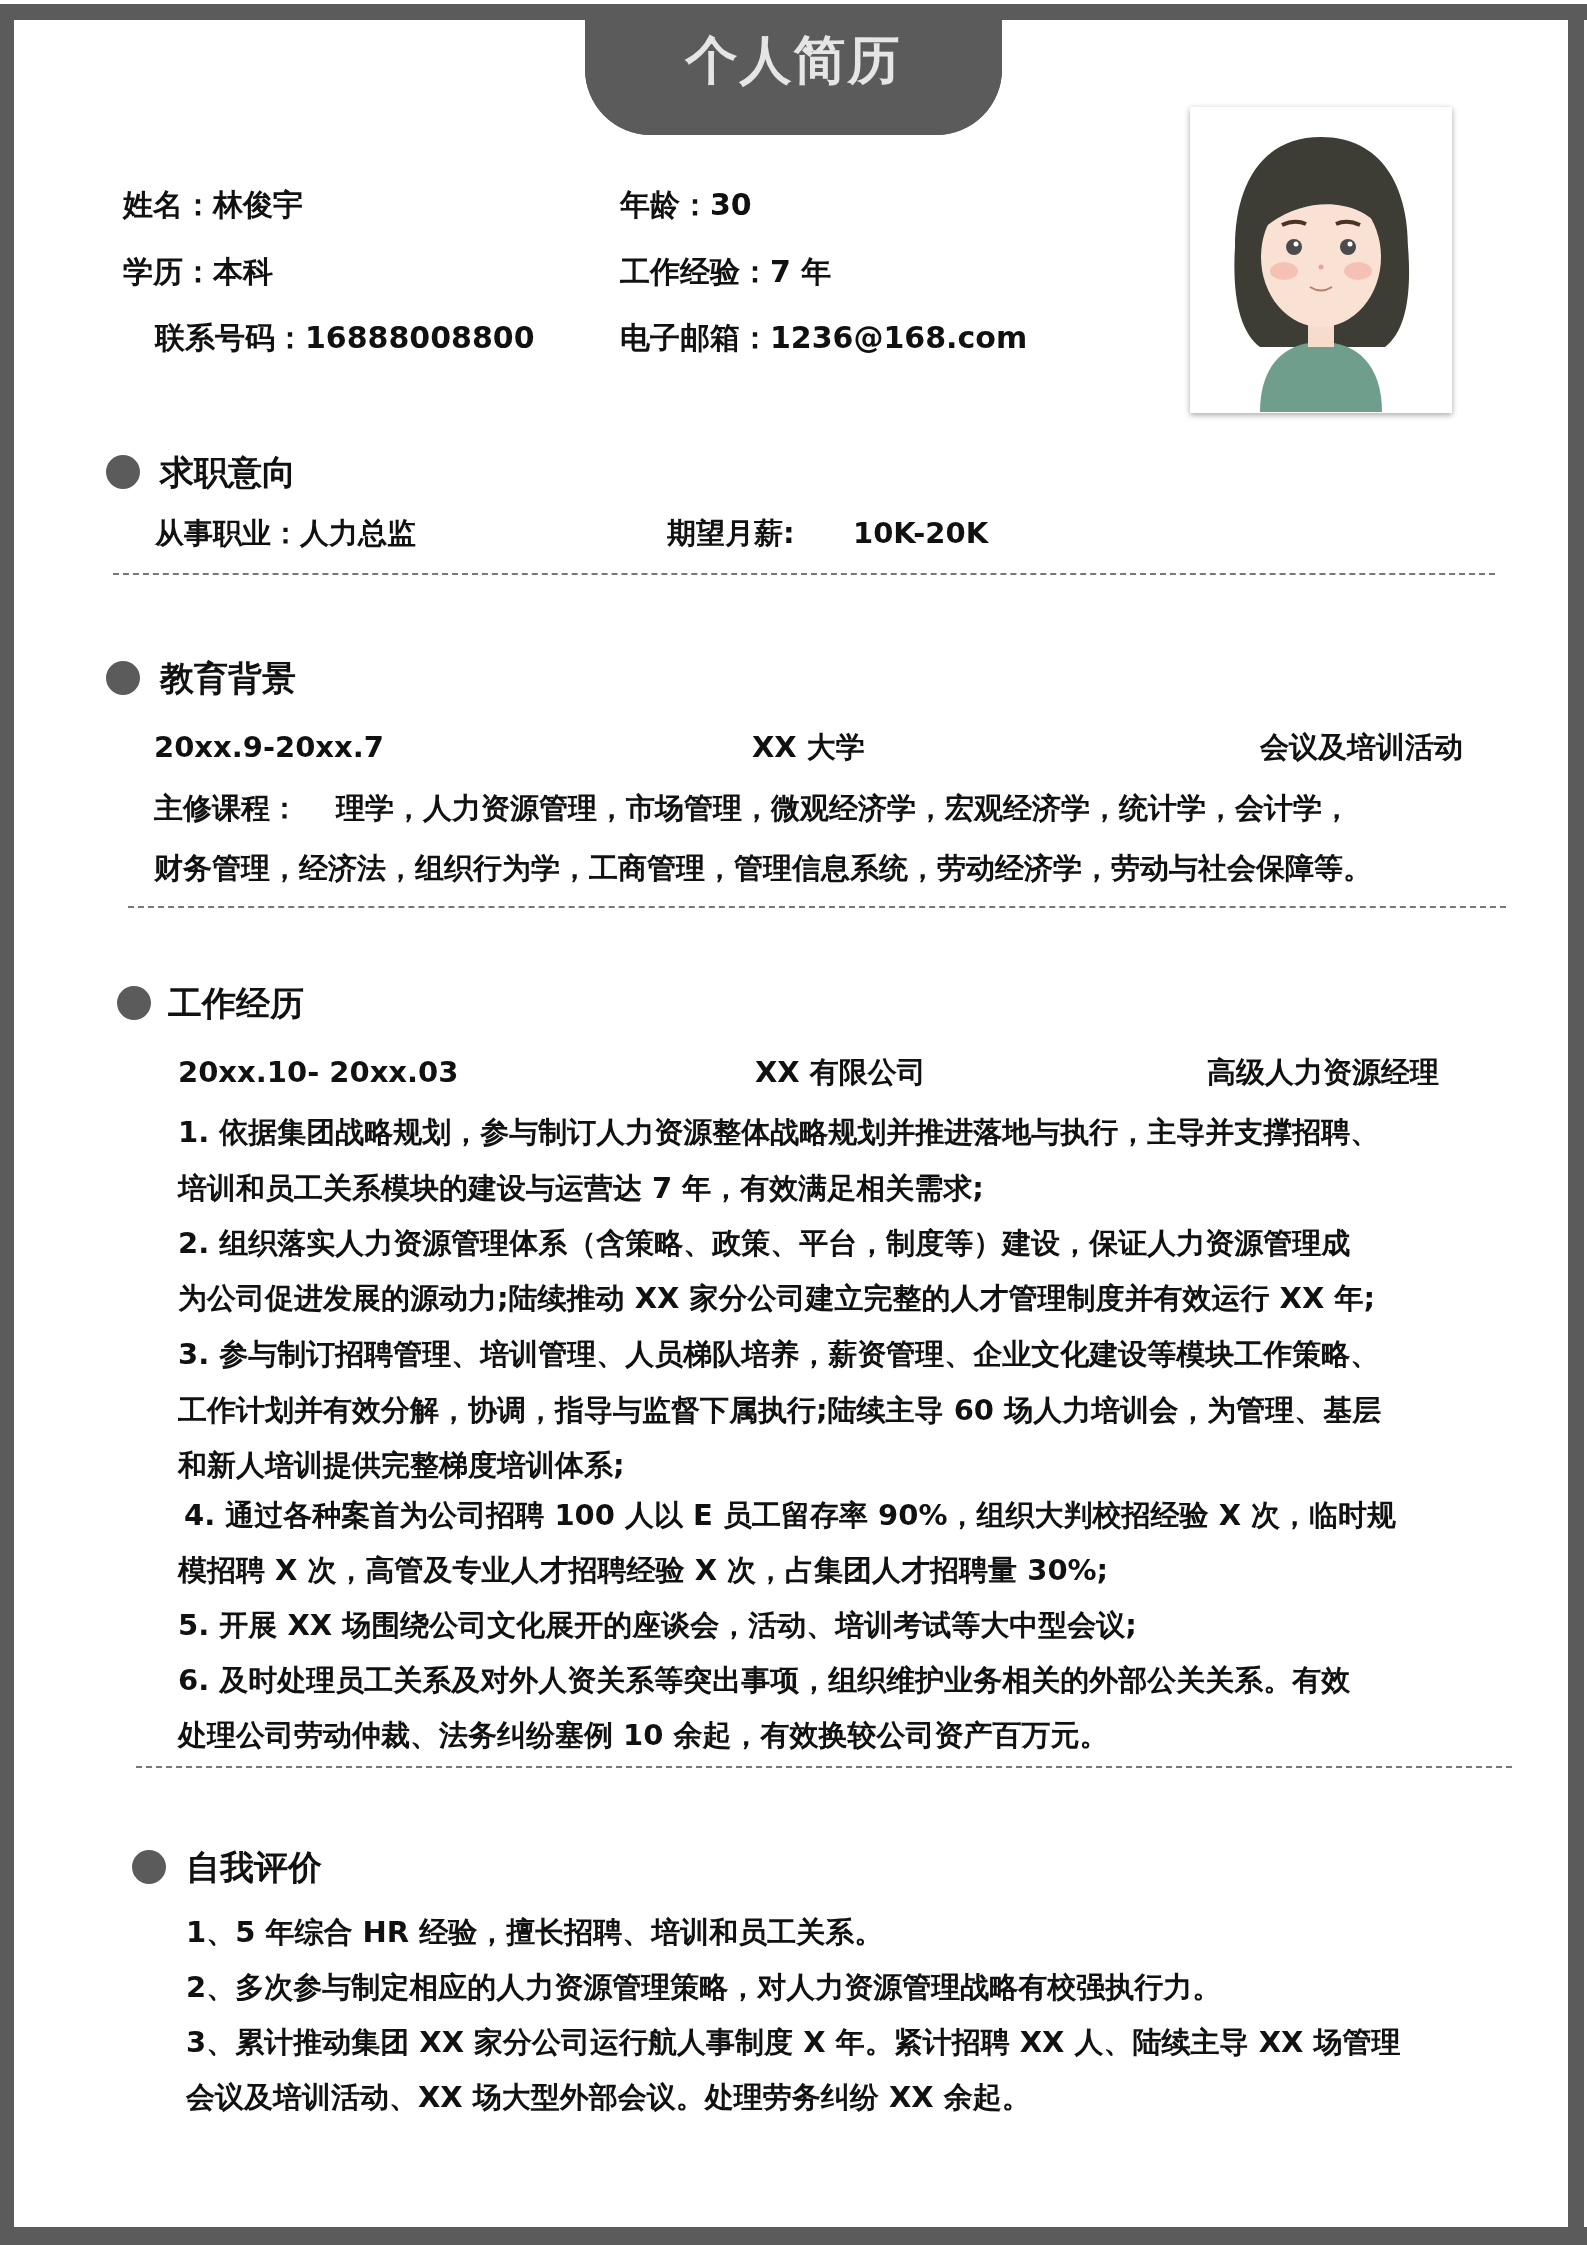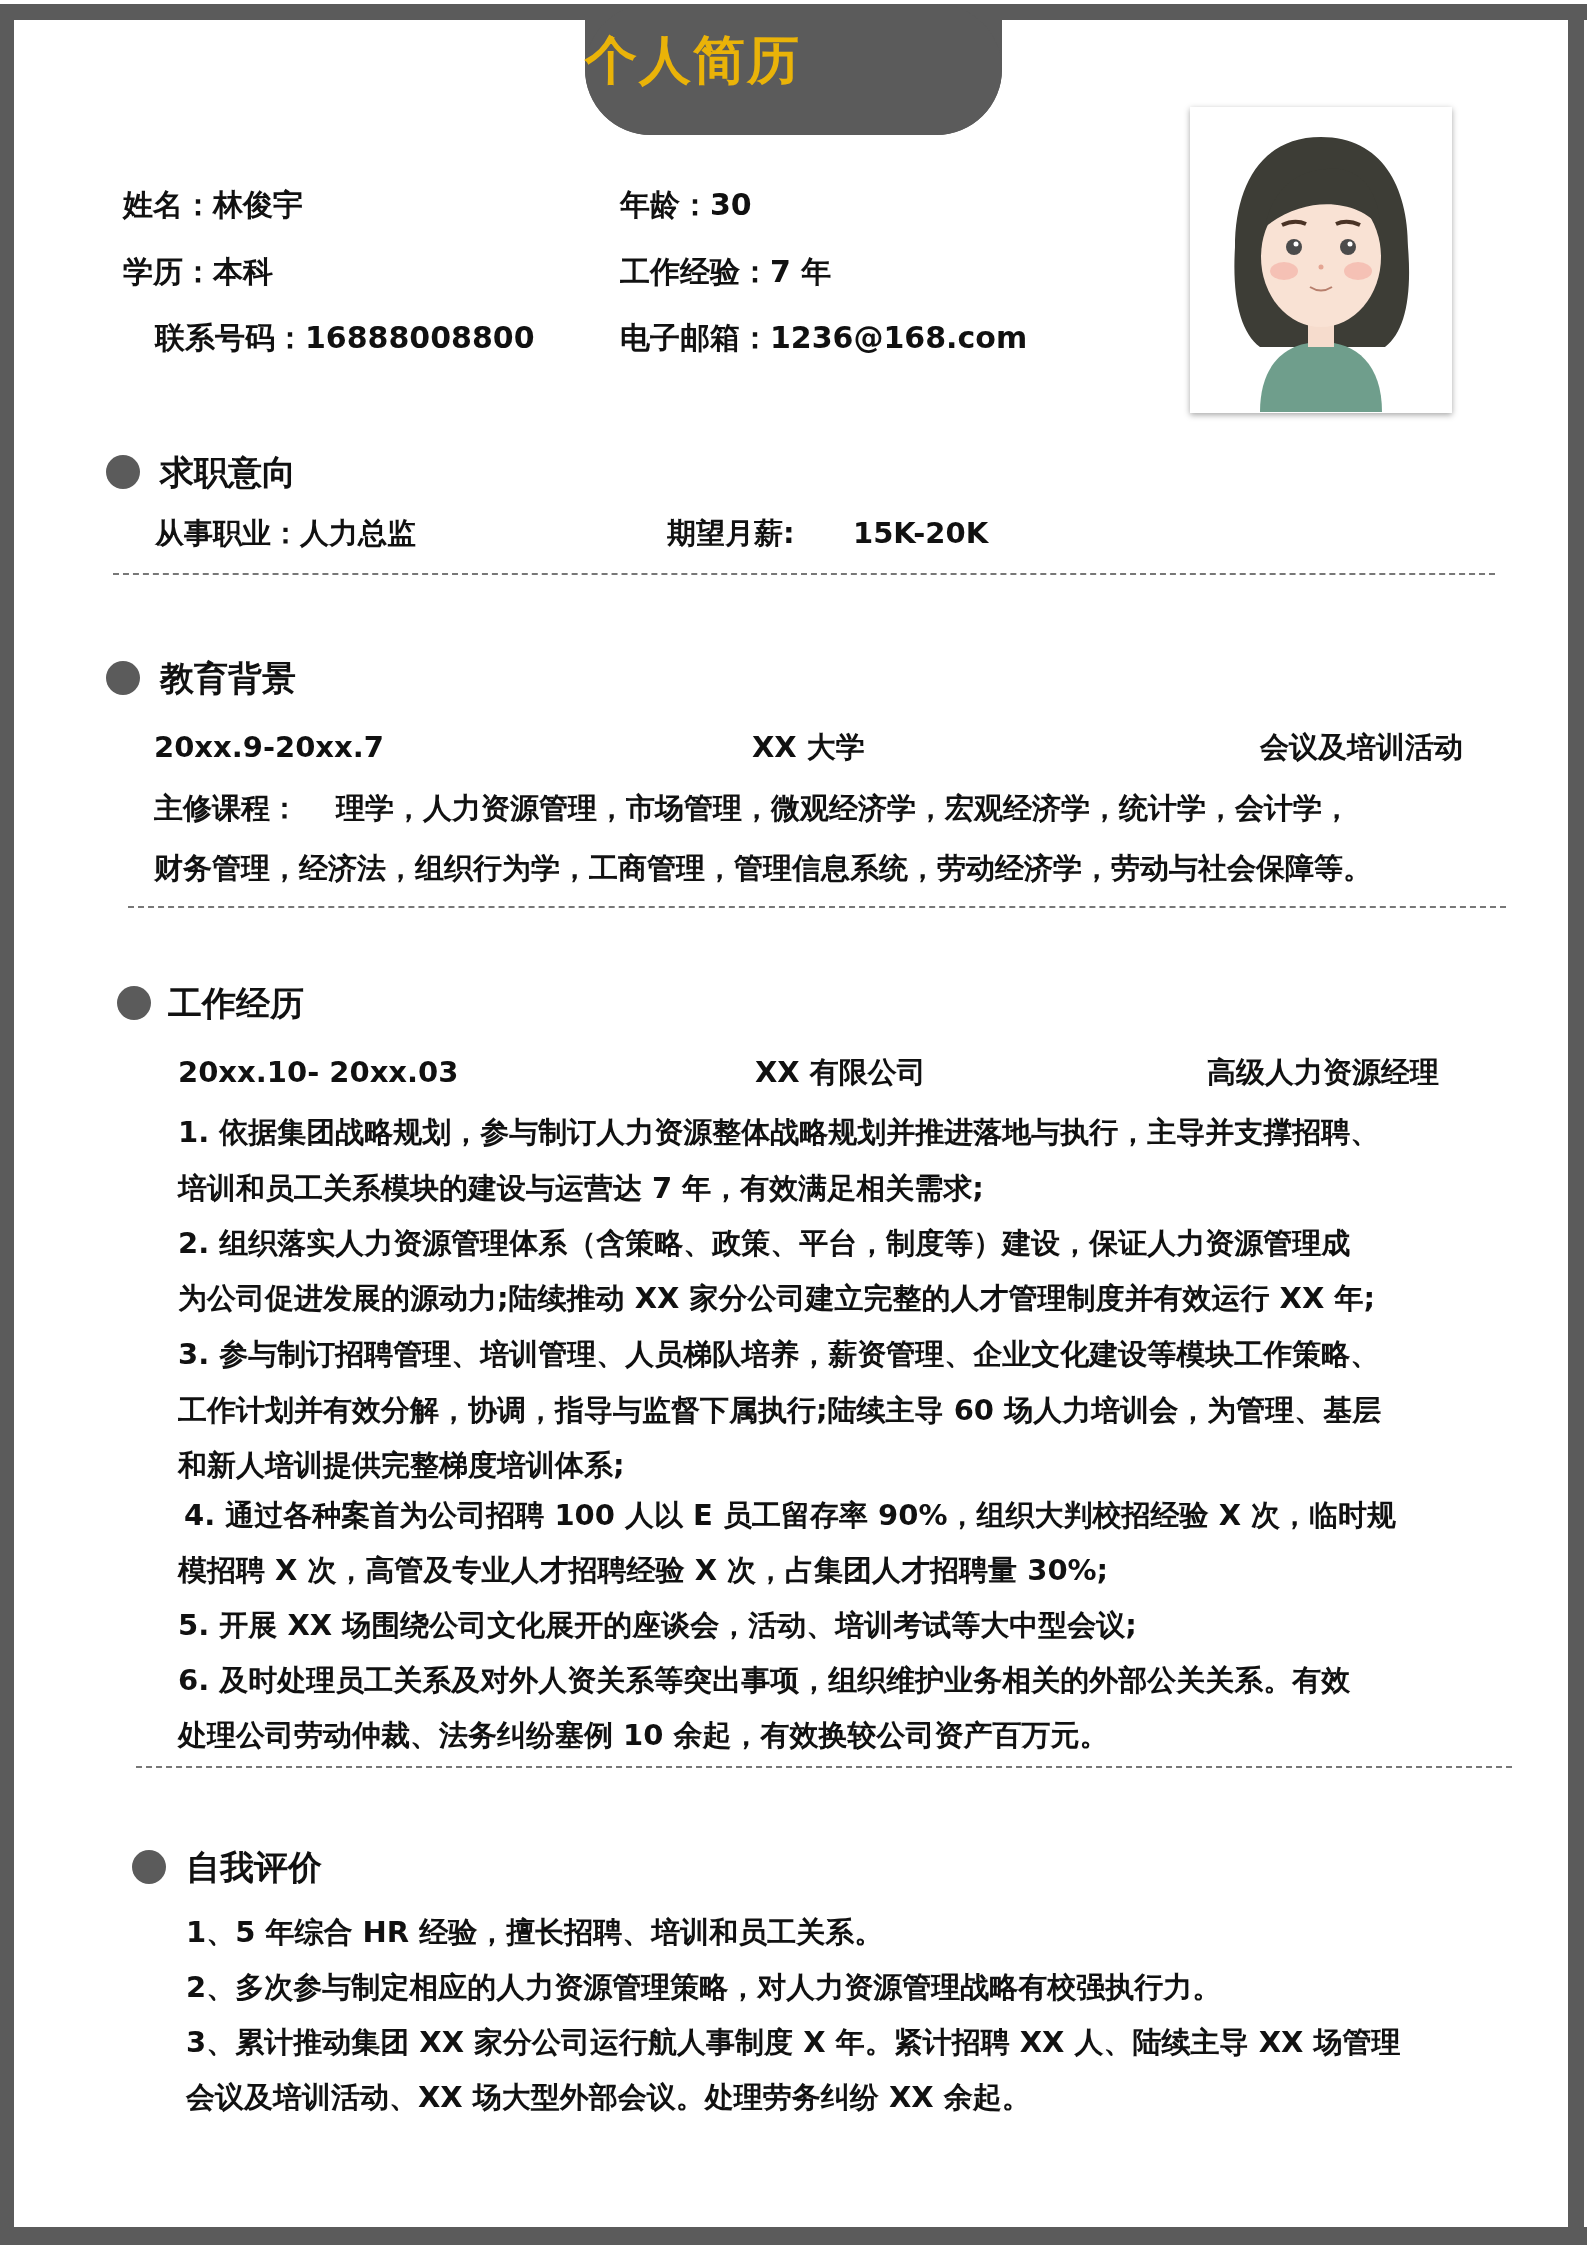--- a/index.html
+++ b/index.html
@@ -5,21 +5,21 @@
   html, body { margin:0; padding:0; }
   body { width:1587px; height:2245px; position:relative; background:#ffffff; overflow:hidden;
          font-family:"DejaVu Sans","Liberation Sans",sans-serif; color:#111; }
   .frame-top { position:absolute; left:0; top:4px; width:1587px; height:16px; background:#5b5b5b; }
   .frame-left { position:absolute; left:0; top:4px; width:14px; height:2241px; background:#5b5b5b; }
   .frame-right { position:absolute; left:1568px; top:4px; width:16px; height:2241px; background:#5b5b5b; }
   .frame-bottom { position:absolute; left:0; top:2227px; width:1587px; height:18px; background:#5b5b5b; }
   .title-pill { position:absolute; left:585px; top:4px; width:417px; height:131px; background:#5b5b5b;
                 border-radius:0 0 66px 66px / 0 0 66px 66px; }
   .title-pill::before { content:""; position:absolute; inset:0; border-radius:66px; background:#5b5b5b; }
-  .title-text { position:absolute; left:0; right:0; top:26px; text-align:left; color:#eab308;
+  .title-text { position:absolute; left:0; right:0; top:26px; text-align:center; color:#e5e5e5;
                 font-size:52px; font-weight:bold; letter-spacing:2px; line-height:60px; z-index:2; }
   .t { position:absolute; white-space:nowrap; line-height:40px;font-weight:bold; }
   .info { font-size:30px; }
   .photo { position:absolute; left:1190px; top:107px; width:262px; height:306px; background:#fff;
            box-shadow:0 2px 6px rgba(0,0,0,0.35); overflow:hidden; }
   .bullet { position:absolute; width:34px; height:34px; border-radius:50%; background:#5b5b5b; }
   .h { font-size:34px; font-weight:bold; line-height:44px; }
   .b { font-size:29px; font-weight:bold; }
   .p { font-size:29px; }
   .dash { position:absolute; height:0; border-top:2px dashed #777; }
@@ -61,21 +61,21 @@
     <ellipse cx="168" cy="164" rx="14" ry="9" fill="#f3b3a8" opacity="0.7"></ellipse>
     <circle cx="131" cy="160" r="2.5" fill="#e4a593"></circle>
     <path d="M120 180 Q131 187 142 180" stroke="#b77f6d" stroke-width="2" fill="none"></path>
   </svg>
 </div>
 
 <div class="bullet" style="left:106px;top:455px;"></div>
 <div class="t h" style="left:160px;top:450px;">求职意向</div>
 <div class="t b" style="left:155px;top:513px;"><span>从事职业：</span><span>人力总监</span></div>
 <div class="t b" style="left:667px;top:513px;">期望月薪:</div>
-<div class="t b" style="left:853px;top:513px;">15K-20K</div>
+<div class="t b" style="left:853px;top:513px;">10K-20K</div>
 <div class="dash" style="left:113px;top:573px;width:1382px;"></div>
 
 <div class="bullet" style="left:106px;top:661px;"></div>
 <div class="t h" style="left:160px;top:656px;">教育背景</div>
 <div class="t b" style="left:154px;top:727px;">20xx.9-20xx.7</div>
 <div class="t b" style="left:752px;top:727px;">XX 大学</div>
 <div class="t b" style="left:1260px;top:727px;">会议及培训活动</div>
 <div class="t b" style="left:154px;top:788px;">主修课程：</div>
 <div class="t p" style="left:336px;top:788px;">理学，人力资源管理，市场管理，微观经济学，宏观经济学，统计学，会计学，</div>
 <div class="t p" style="left:154px;top:848px;">财务管理，经济法，组织行为学，工商管理，管理信息系统，劳动经济学，劳动与社会保障等。</div>

